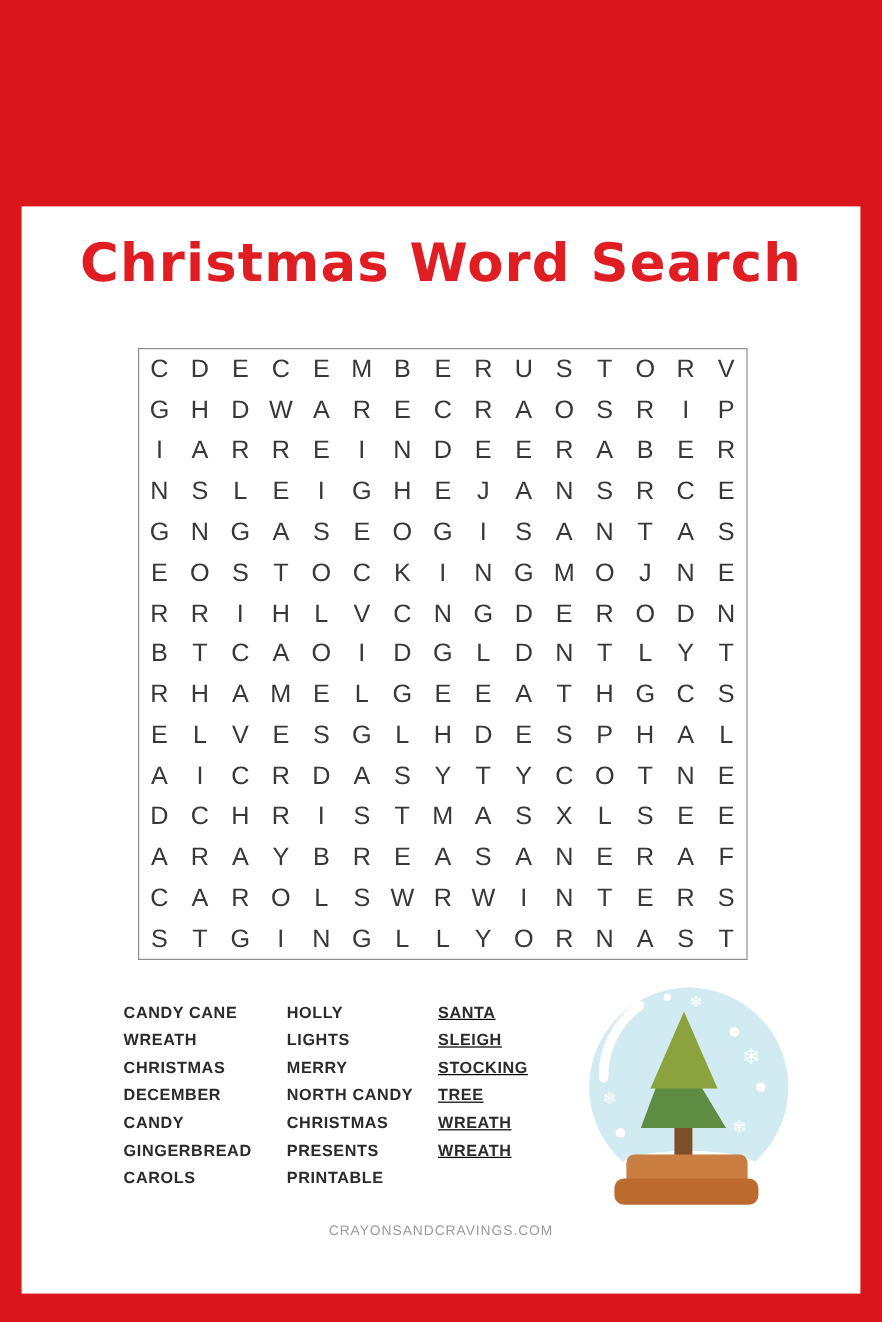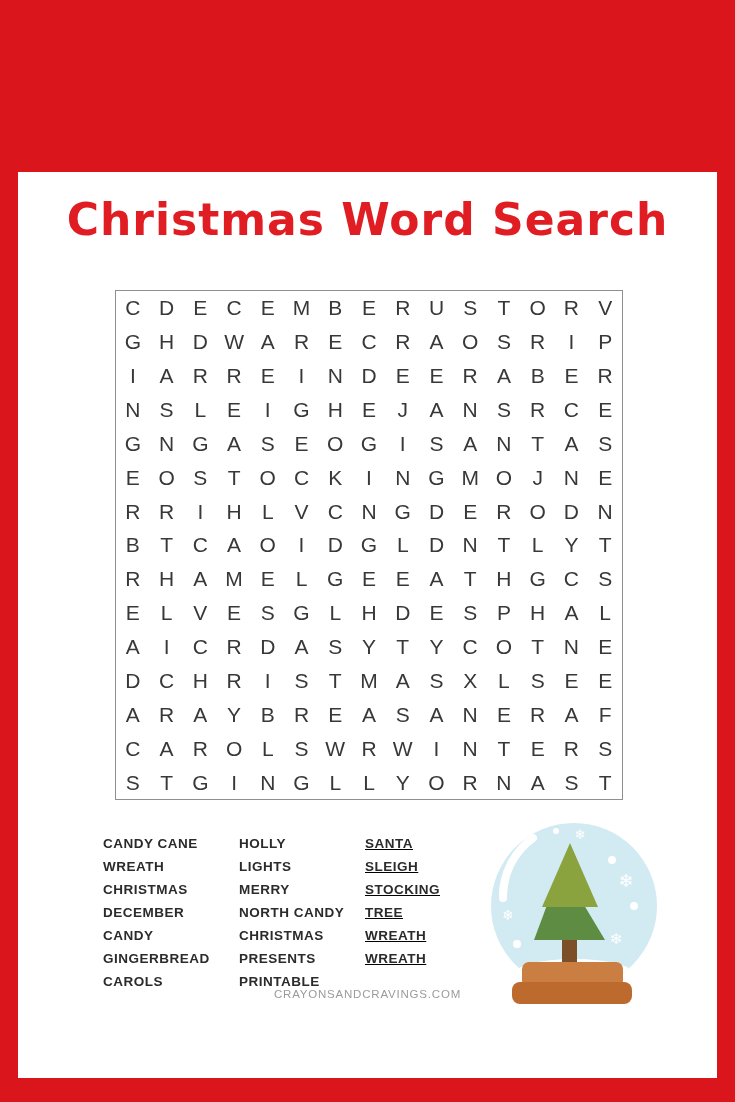--- a/index.html
+++ b/index.html
@@ -62,21 +62,21 @@
     position:absolute;top:0;margin:0;padding:0;list-style:none;
   }
   .word-list li{
     font-size:13.5px;font-weight:bold;color:var(--word-text);
     letter-spacing:0.5px;line-height:23px;white-space:nowrap;
   }
   .word-list.col1{left:85px;}
   .word-list.col2{left:221px;}
   .word-list.col3{left:347px;text-decoration:underline;}
   .footer-site{
-    position:absolute;top:816px;left:0;width:100%;text-align:center;
+    position:absolute;top:848px;left:0;width:100%;text-align:center;
     font-size:11.5px;color:var(--footer-text);letter-spacing:0.8px;
   }
   .snow-globe{
     position:absolute;left:470px;top:646px;width:175px;height:190px;
   }
   .snow-globe svg{width:100%;height:100%;display:block;}
   .flake{font-family:"DejaVu Sans", sans-serif;fill:var(--snow-white);}
 </style>
 </head>
 <body>

